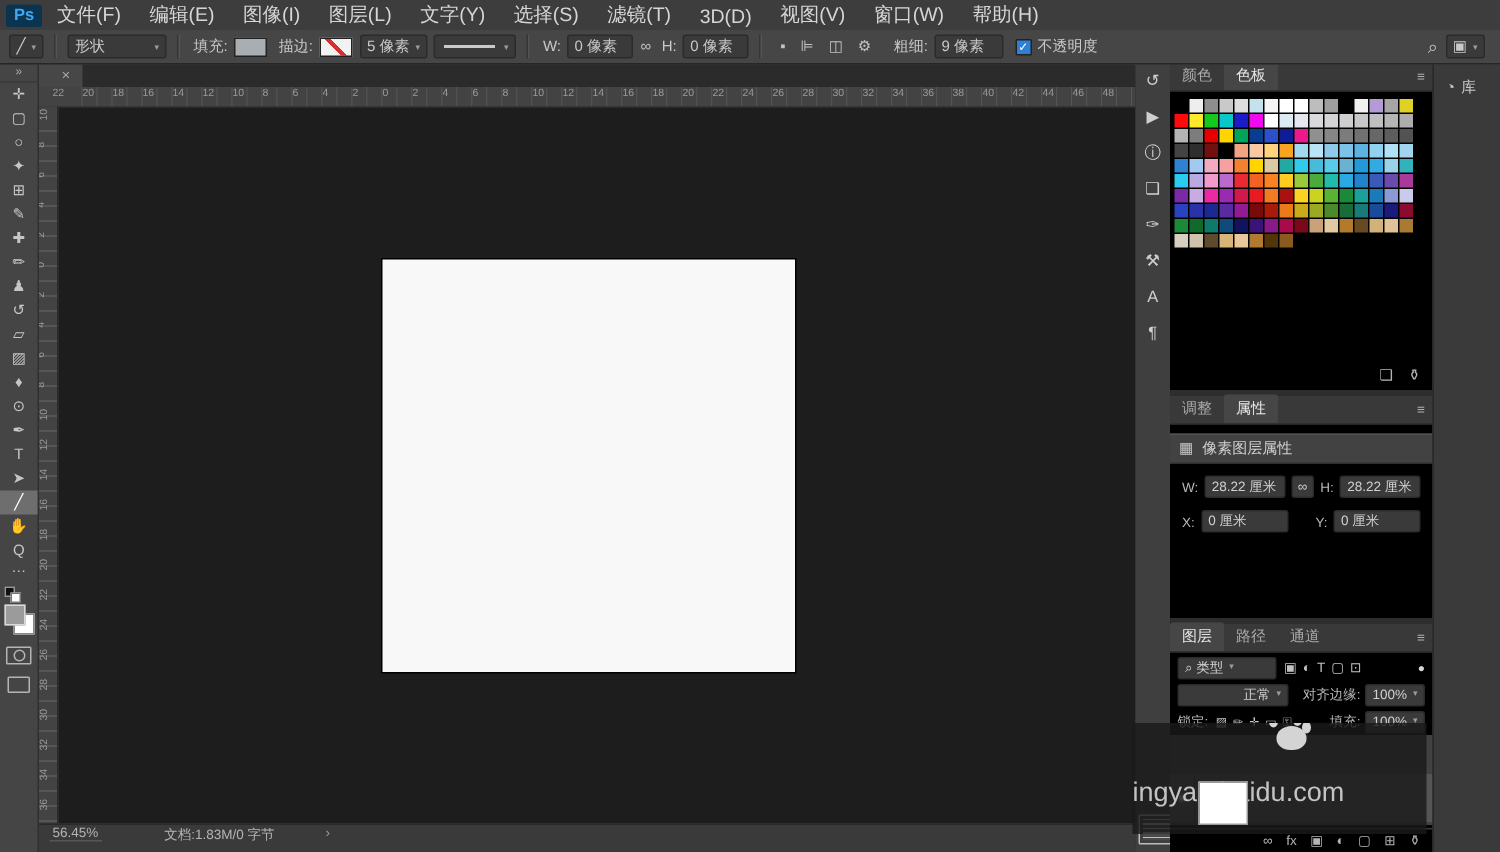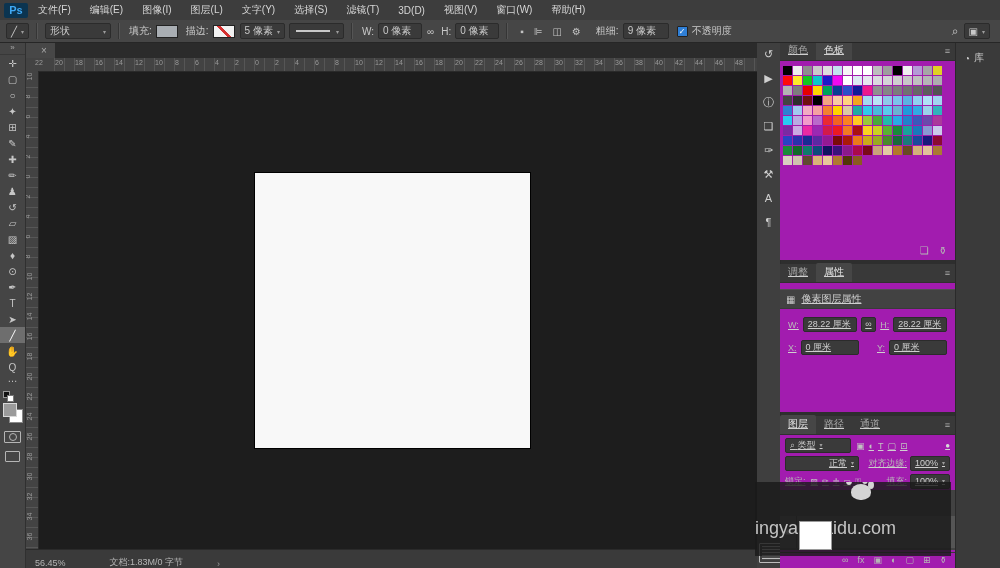--- a/index.html
+++ b/index.html
@@ -6,21 +6,21 @@
   body{
     position:relative;width:1000px;height:568px;overflow:hidden;
     background:#323232;color:#cfcfcf;
     font-family:"Liberation Sans","DejaVu Sans",sans-serif;
     -webkit-user-select:none;user-select:none;
   }
   
   #menubar{position:absolute;left:0;top:0;width:1000px;height:20px;background:#3d3d3d;border-bottom:1px solid #262626;display:flex;align-items:center;z-index:5;}
   .ps-logo{width:24px;height:15px;margin:0 10px 0 4px;background:#0b3450;color:#3fa9f5;font-weight:bold;font-size:11px;line-height:15px;text-align:center;border-radius:2px;}
   #menu-items{display:flex;align-items:center;}
-  .menu-item{font-size:10px;color:#d6d6d6;margin-right:19px;white-space:nowrap;cursor:default;}
+  .menu-item{font-size:13px;color:#d6d6d6;margin-right:19px;white-space:nowrap;cursor:default;}
   
   #optionsbar{position:absolute;left:0;top:20px;width:1000px;height:22px;background:#464646;border-bottom:1px solid #262626;display:flex;align-items:center;font-size:10px;color:#c9c9c9;z-index:5;}
   .osep{width:1px;height:16px;background:#353535;border-right:1px solid #555;margin:0 7px;}
   .ofield{display:inline-flex;align-items:center;background:#3a3a3a;border:1px solid #2b2b2b;border-radius:2px;height:14px;padding:0 4px;white-space:nowrap;}
   .caret{font-size:6px;color:#9c9c9c;margin-left:4px;}
   .olabel{margin:0 4px 0 2px;white-space:nowrap;}
   .fill-swatch{width:20px;height:11px;background:#a9aeb3;border:1px solid #222;}
   .stroke-swatch{width:20px;height:11px;background:#f2f2f2;border:1px solid #222;
     background-image:linear-gradient(45deg,transparent 44%,#d53030 44%,#d53030 56%,transparent 56%);}
   .line-style{width:34px;height:2px;background:#c9c9c9;margin:0 2px;}
@@ -47,31 +47,31 @@
   #doctab .close{margin-left:8px;color:#a8a8a8;font-size:10px;}
   #ruler-corner{position:absolute;left:25px;top:58px;width:13px;height:13px;background:#434343;border-right:1px solid #2a2a2a;border-bottom:1px solid #2a2a2a;z-index:3;}
   #hruler{position:absolute;left:38px;top:58px;width:719px;height:13px;background:#434343;border-bottom:1px solid #2a2a2a;z-index:3;
     background-image:repeating-linear-gradient(to right,transparent 0 9px,#565656 9px 10px);background-position:7px 8px;}
   .hlabel{position:absolute;top:1px;font-size:7px;color:#9a9a9a;}
   #vruler{position:absolute;left:25px;top:71px;width:13px;height:478px;background:#434343;border-right:1px solid #2a2a2a;z-index:3;
     background-image:repeating-linear-gradient(to bottom,transparent 0 9px,#565656 9px 10px);background-position:8px 7px;}
   .vlabel{position:absolute;left:1px;font-size:7px;color:#9a9a9a;transform:rotate(-90deg);transform-origin:center;}
   #pasteboard{position:absolute;left:38px;top:71px;width:719px;height:478px;background:#1d1d1d;z-index:2;}
   #canvas{position:absolute;left:217px;top:102px;width:275px;height:275px;background:#f8f8f8;box-shadow:0 0 0 1px #000;}
-  #statusbar{position:absolute;left:25px;top:549px;width:732px;height:19px;background:#3a3a3a;border-top:1px solid #2a2a2a;display:flex;align-items:flex-end;font-size:9px;color:#b5b5b5;z-index:3;}
+  #statusbar{position:absolute;left:25px;top:549px;width:732px;height:19px;background:#3a3a3a;border-top:1px solid #2a2a2a;display:flex;align-items:flex-start;font-size:9px;color:#b5b5b5;z-index:3;}
   #statusbar .zoomfield{margin-left:8px;border-bottom:1px solid #555;padding:0 2px;}
   #statusbar .docinfo{margin-left:42px;}
   #statusbar .sarrow{margin-left:34px;color:#9a9a9a;}
   
   #dock{position:absolute;left:757px;top:42px;width:243px;height:526px;background:#2e2e2e;z-index:4;}
   #strip{position:absolute;left:0;top:0;width:23px;height:526px;background:#3f3f3f;border-right:1px solid #2a2a2a;}
   .strip-icon{display:block;width:23px;height:24px;text-align:center;line-height:24px;font-size:11px;color:#cfcfcf;}
   #mini-panel{position:absolute;left:2px;top:501px;width:18px;height:14px;border:1px solid #bdbdbd;border-radius:1px;background:#4a4a4a;
     background-image:repeating-linear-gradient(to bottom,transparent 0 2px,#bdbdbd 2px 3px);background-clip:content-box;padding:2px;}
-  .panel{position:absolute;left:23px;width:175px;background:#a21caf;text-decoration:underline;}
+  .panel{position:absolute;left:23px;width:175px;background:#000000;}
   .ptabs{height:18px;background:#393939;display:flex;align-items:flex-end;border-bottom:1px solid #303030;position:relative;}
   .ptab{font-size:10px;color:#a8a8a8;padding:2px 8px 3px 8px;white-space:nowrap;}
   .ptab.active{background:#464646;color:#e6e6e6;border-radius:2px 2px 0 0;}
   .pmenu{position:absolute;right:5px;top:4px;font-size:9px;color:#b0b0b0;}
   
   #swatches-panel{top:0;height:218px;}
   #swatch-grid{position:absolute;left:3px;top:24px;width:160px;display:flex;flex-wrap:wrap;}
   .swatch{width:9px;height:9px;margin:0 1px 1px 0;}
   .panel-footer{position:absolute;right:8px;bottom:4px;display:flex;gap:10px;font-size:10px;color:#b5b5b5;}
   

